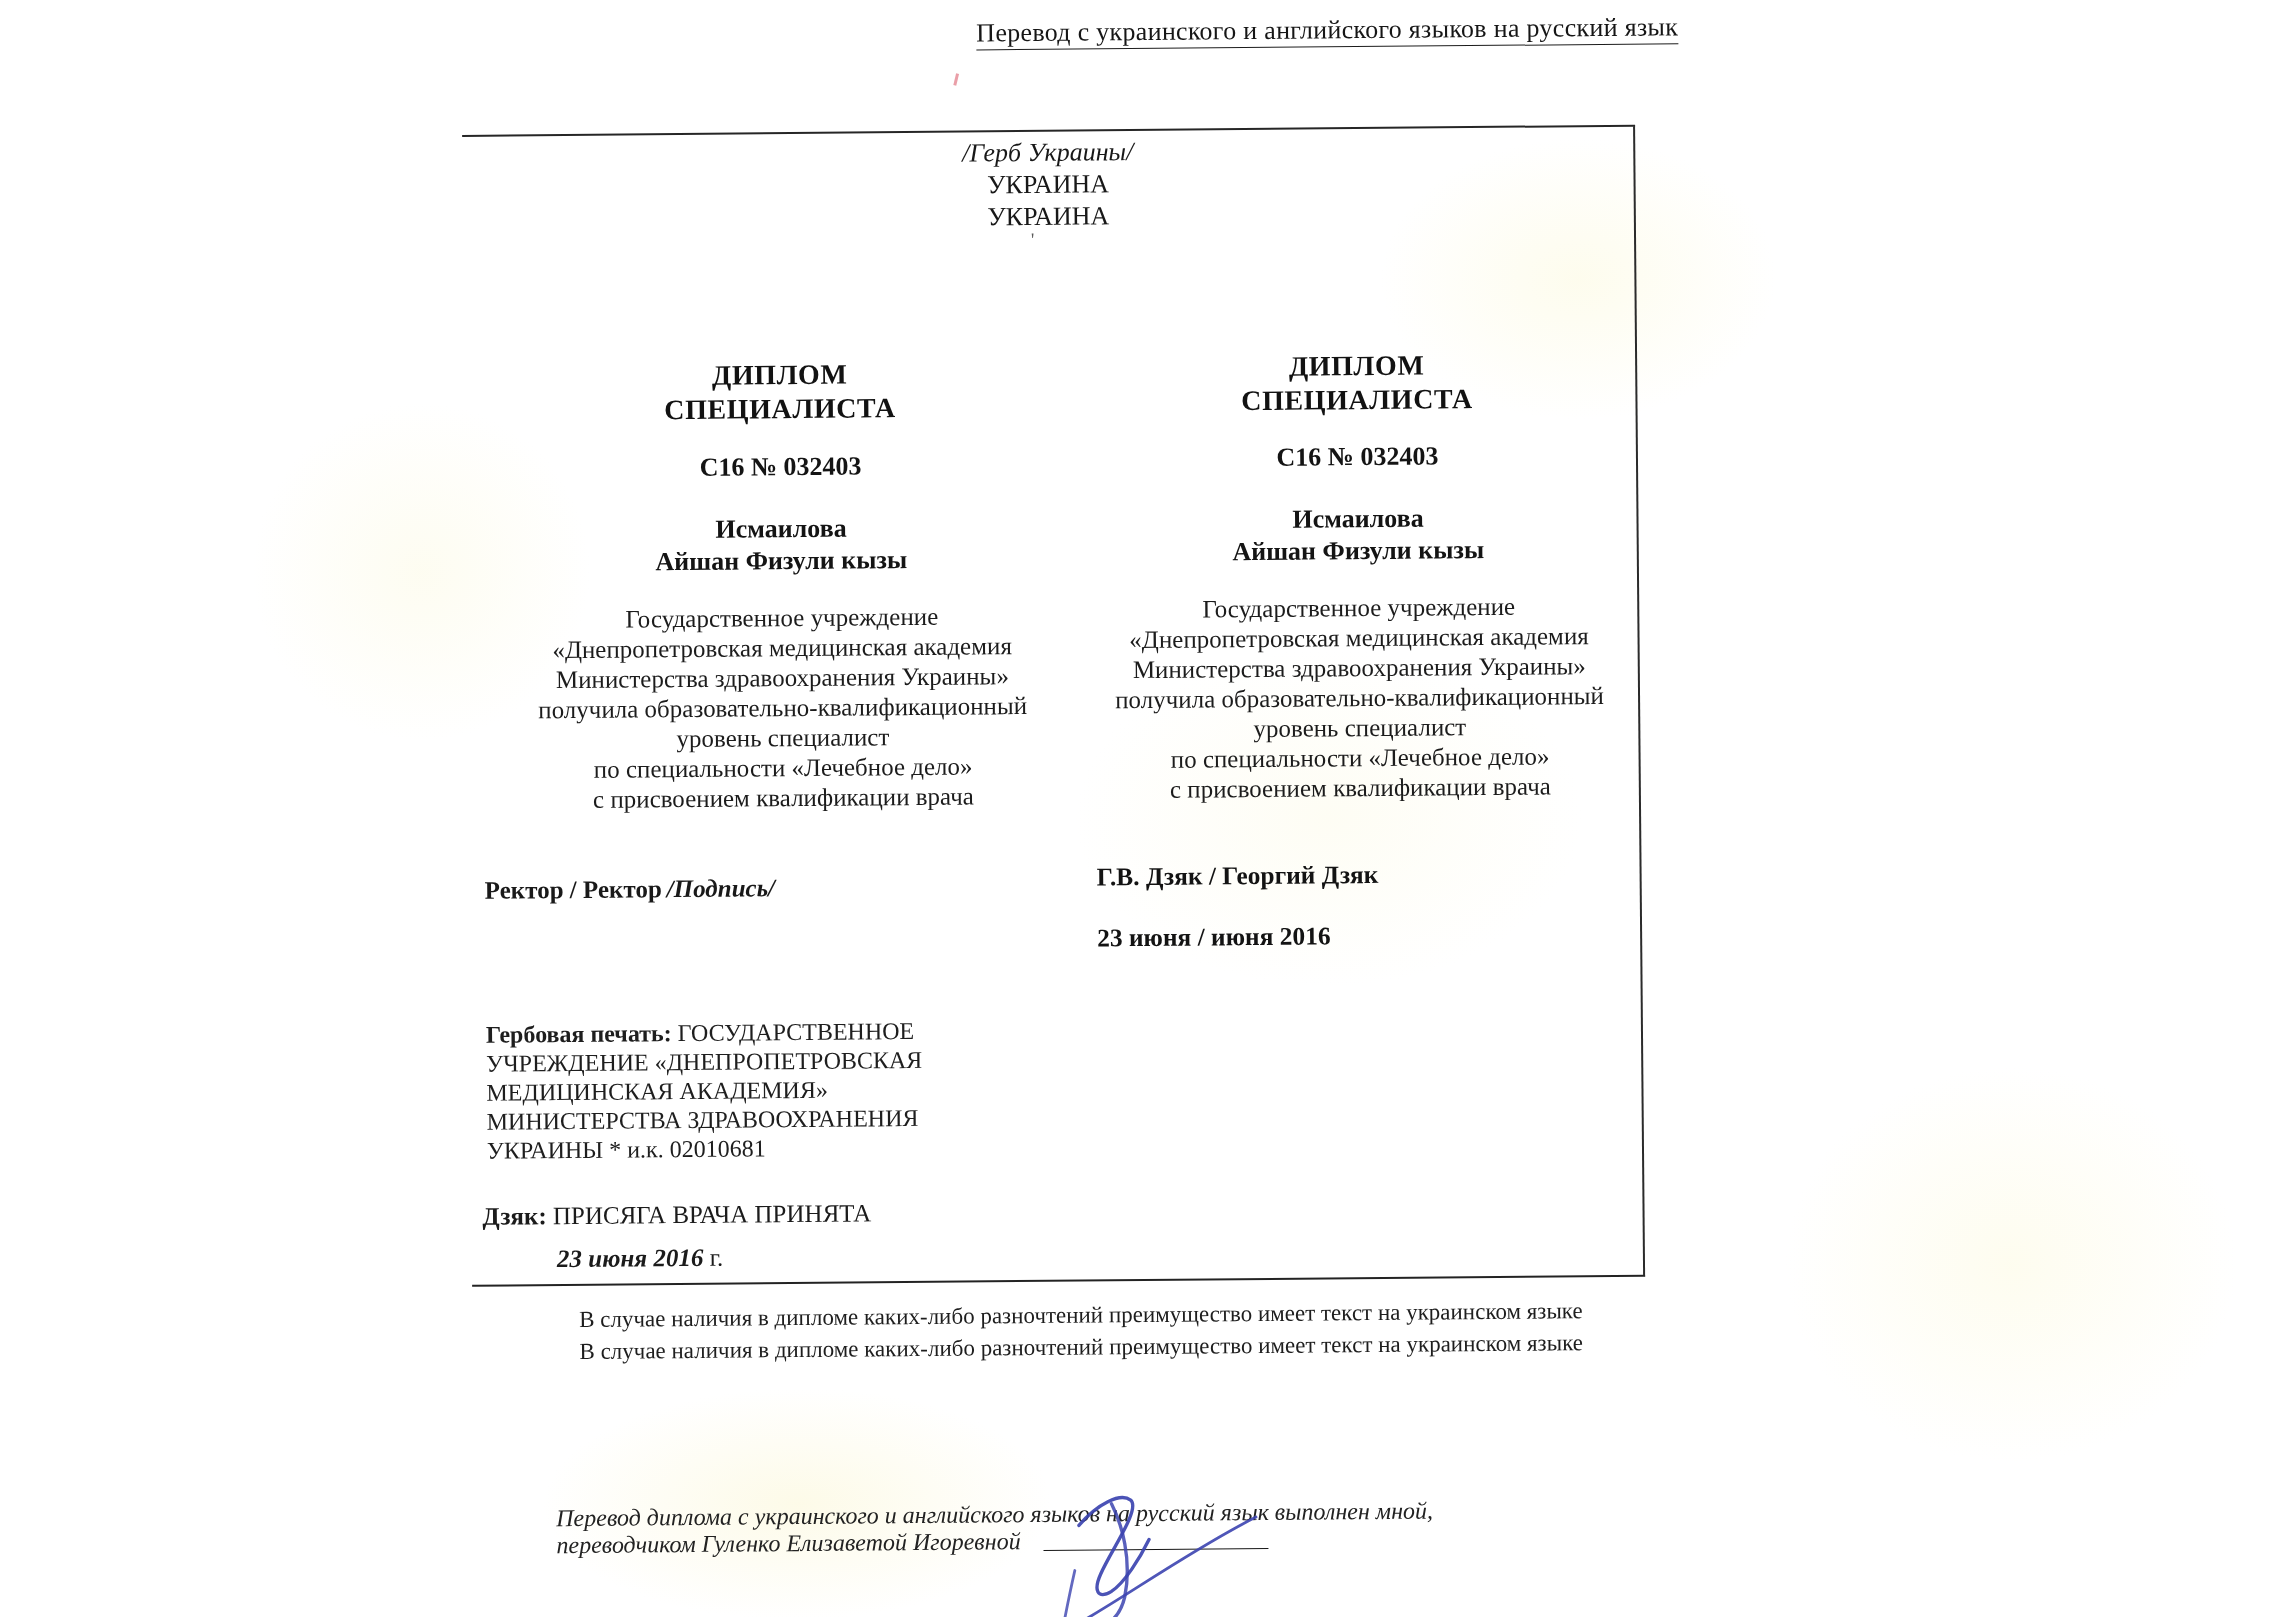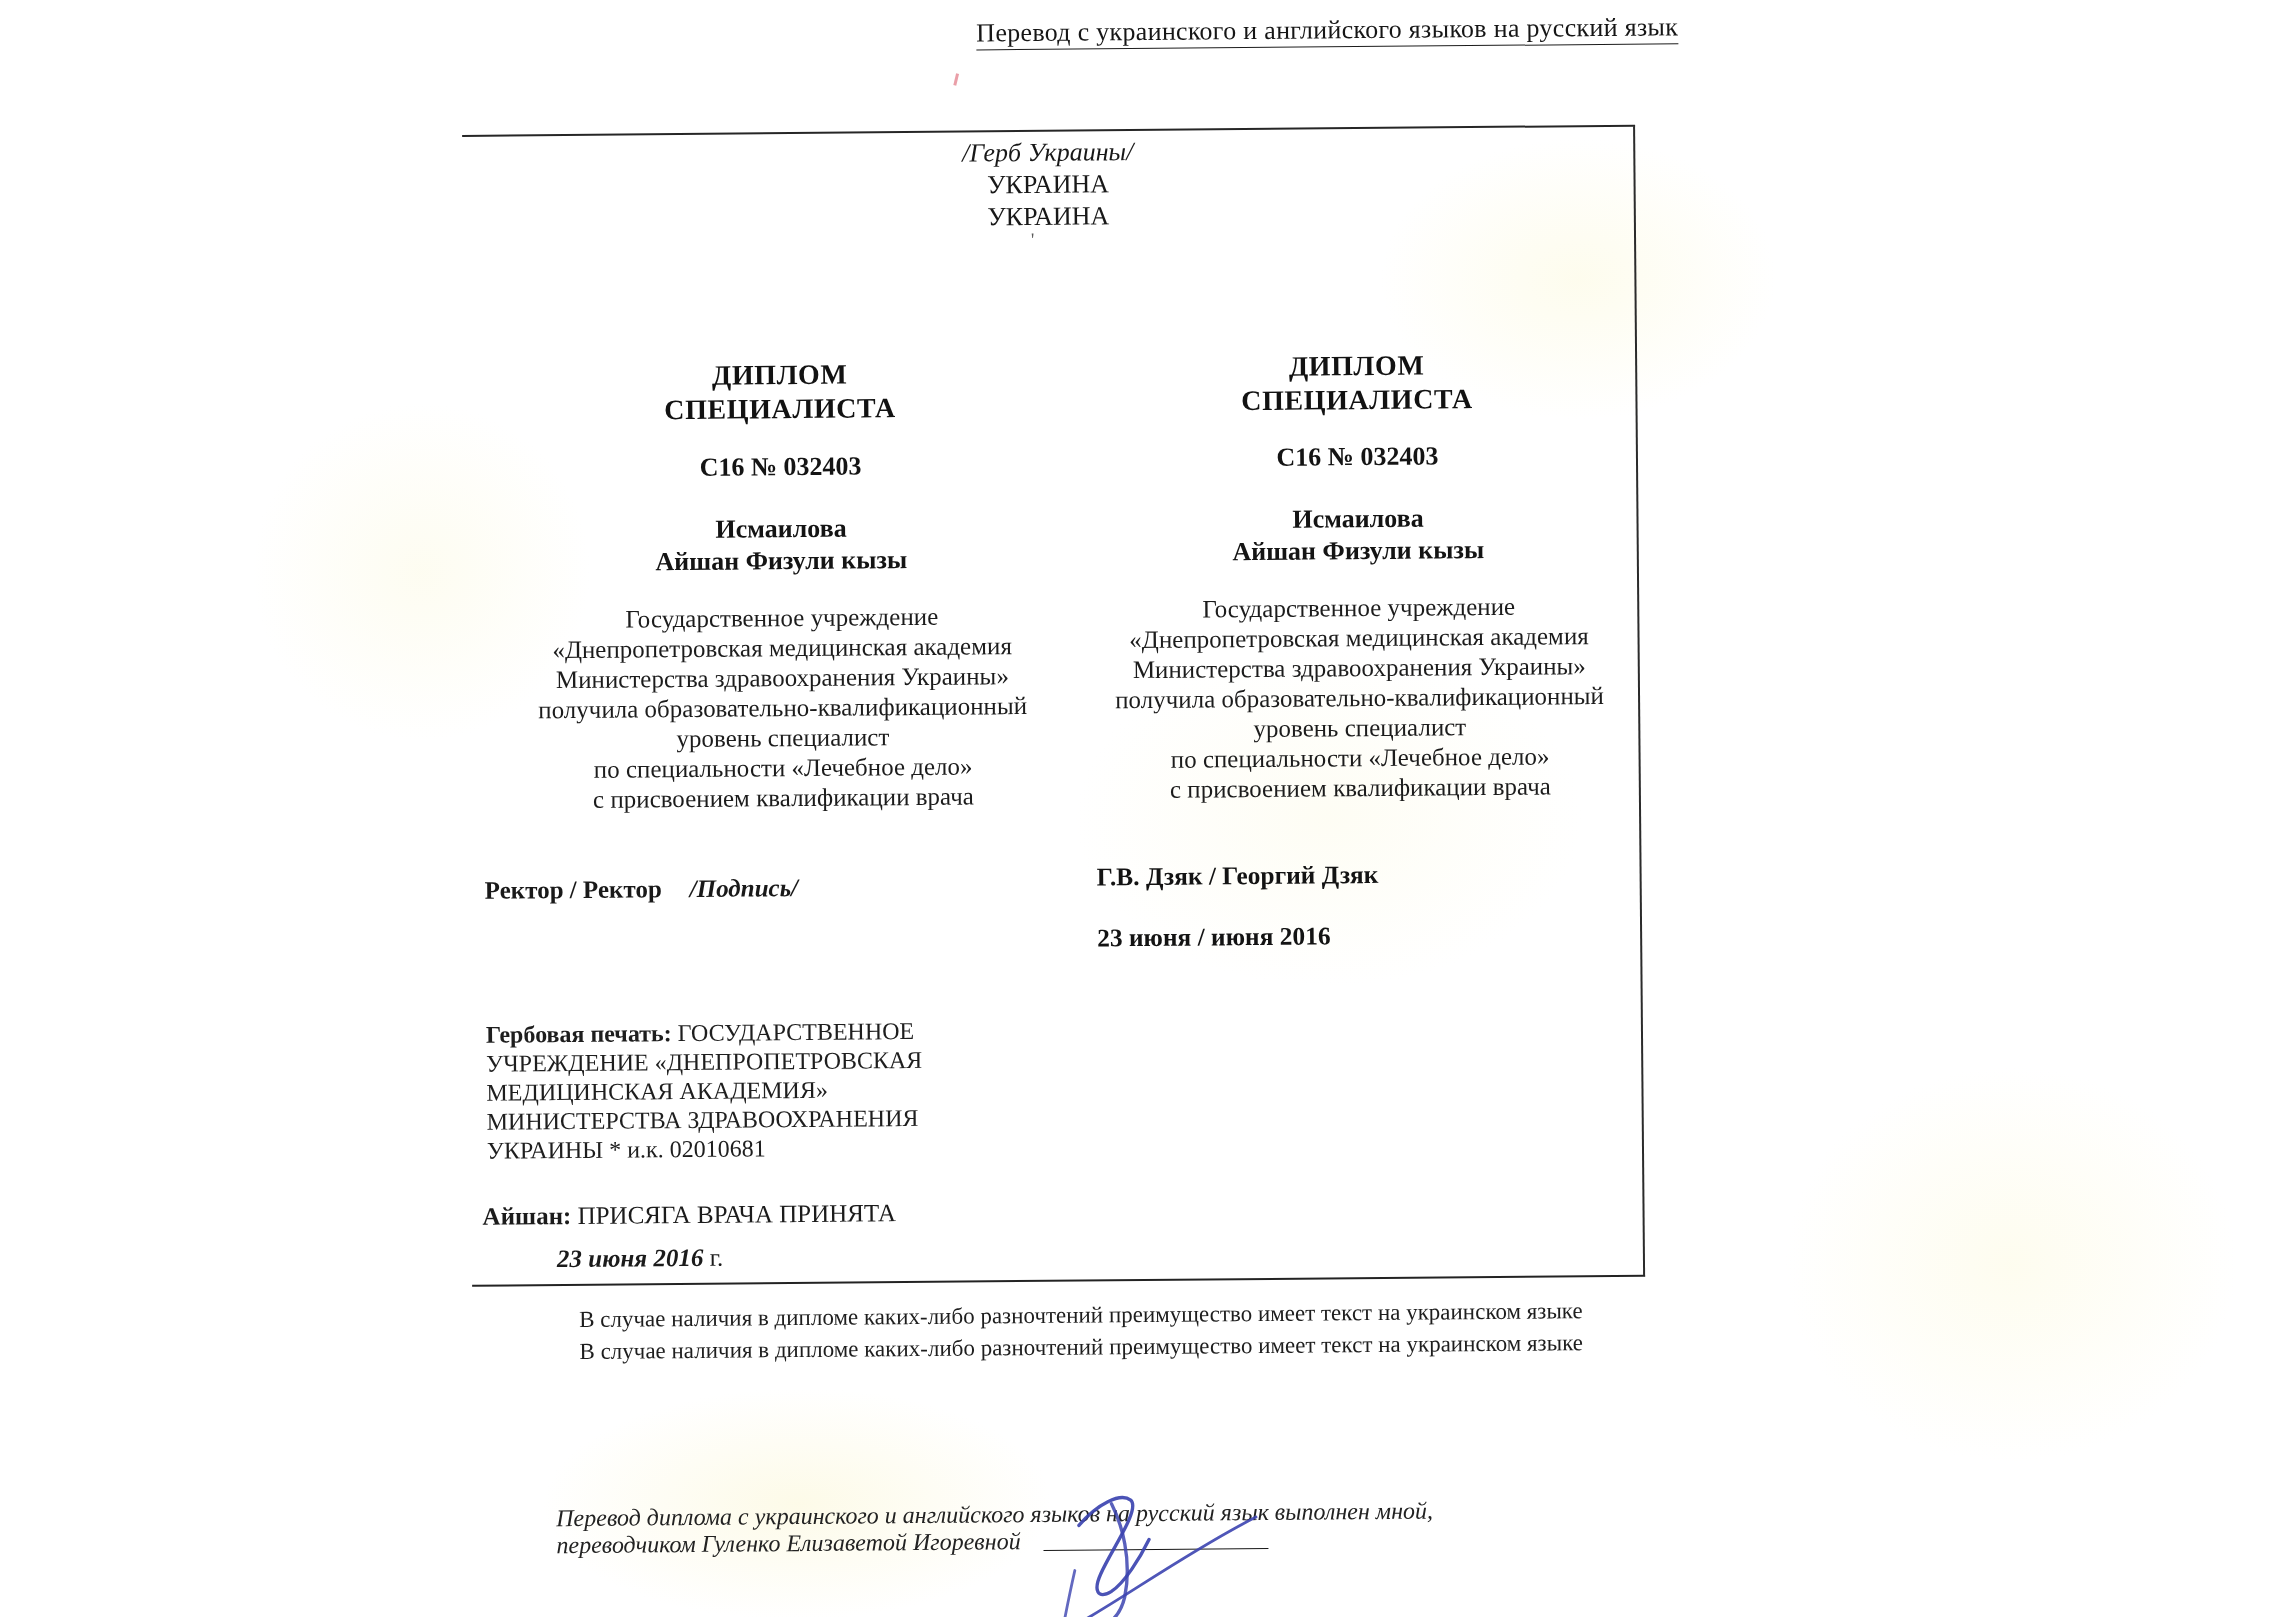--- a/index.html
+++ b/index.html
@@ -28,21 +28,21 @@
 
   
   .colL{left:498px;width:571px;}
   .colR{left:1075px;width:571px;}
   .title{font-size:28px;line-height:34px;font-weight:bold;letter-spacing:0.6px;color:#121212;}
   .serial{font-size:26px;font-weight:bold;color:#141414;}
   .name{font-size:26px;line-height:32px;font-weight:bold;color:#141414;}
   .bodytx{font-size:25px;line-height:30px;color:#1c1c1c;}
 
   .rector{left:484px;top:871px;font-size:25px;font-weight:bold;color:#191919;}
-  .rector .sig{font-style:italic;margin-left:28px;}
+  .rector .sig{font-style:italic;margin-left:5px;}
 
   .seal{left:484px;top:1015px;width:520px;font-size:24px;line-height:29px;color:#1e1e1e;}
   .stamp1{left:479px;top:1197px;font-size:25px;color:#1b1b1b;}
   .stamp2{left:553px;top:1240px;font-size:25px;color:#1b1b1b;}
 
   .rsign{left:1096px;top:862px;font-size:25.4px;font-weight:bold;color:#131313;}
   .rdate{left:1096px;top:923px;font-size:25.4px;font-weight:bold;color:#131313;}
 
   .disc{left:483px;top:1299px;width:1187px;text-align:center;font-size:23px;line-height:32px;color:#1e1e1e;}
 
@@ -111,21 +111,21 @@
 
   <div class="abs seal">
     <div><span class="b">Гербовая печать:</span><span> ГОСУДАРСТВЕННОЕ</span></div>
     <div>УЧРЕЖДЕНИЕ «ДНЕПРОПЕТРОВСКАЯ</div>
     <div>МЕДИЦИНСКАЯ АКАДЕМИЯ»</div>
     <div>МИНИСТЕРСТВА ЗДРАВООХРАНЕНИЯ</div>
     <div>УКРАИНЫ * и.к. 02010681</div>
   </div>
 
   <div class="abs stamp1">
-    <span class="b">Айшан:</span><span> ПРИСЯГА ВРАЧА ПРИНЯТА</span>
+    <span class="b">Дзяк:</span><span> ПРИСЯГА ВРАЧА ПРИНЯТА</span>
   </div>
   <div class="abs stamp2">
     <span class="b i">23 июня 2016</span><span> г.</span>
   </div>
 
   <div class="abs colR center title" style="top:351px;">
     <div>ДИПЛОМ</div>
     <div>СПЕЦИАЛИСТА</div>
   </div>
   <div class="abs colR center serial" style="top:444px;">С16 № 032403</div>

